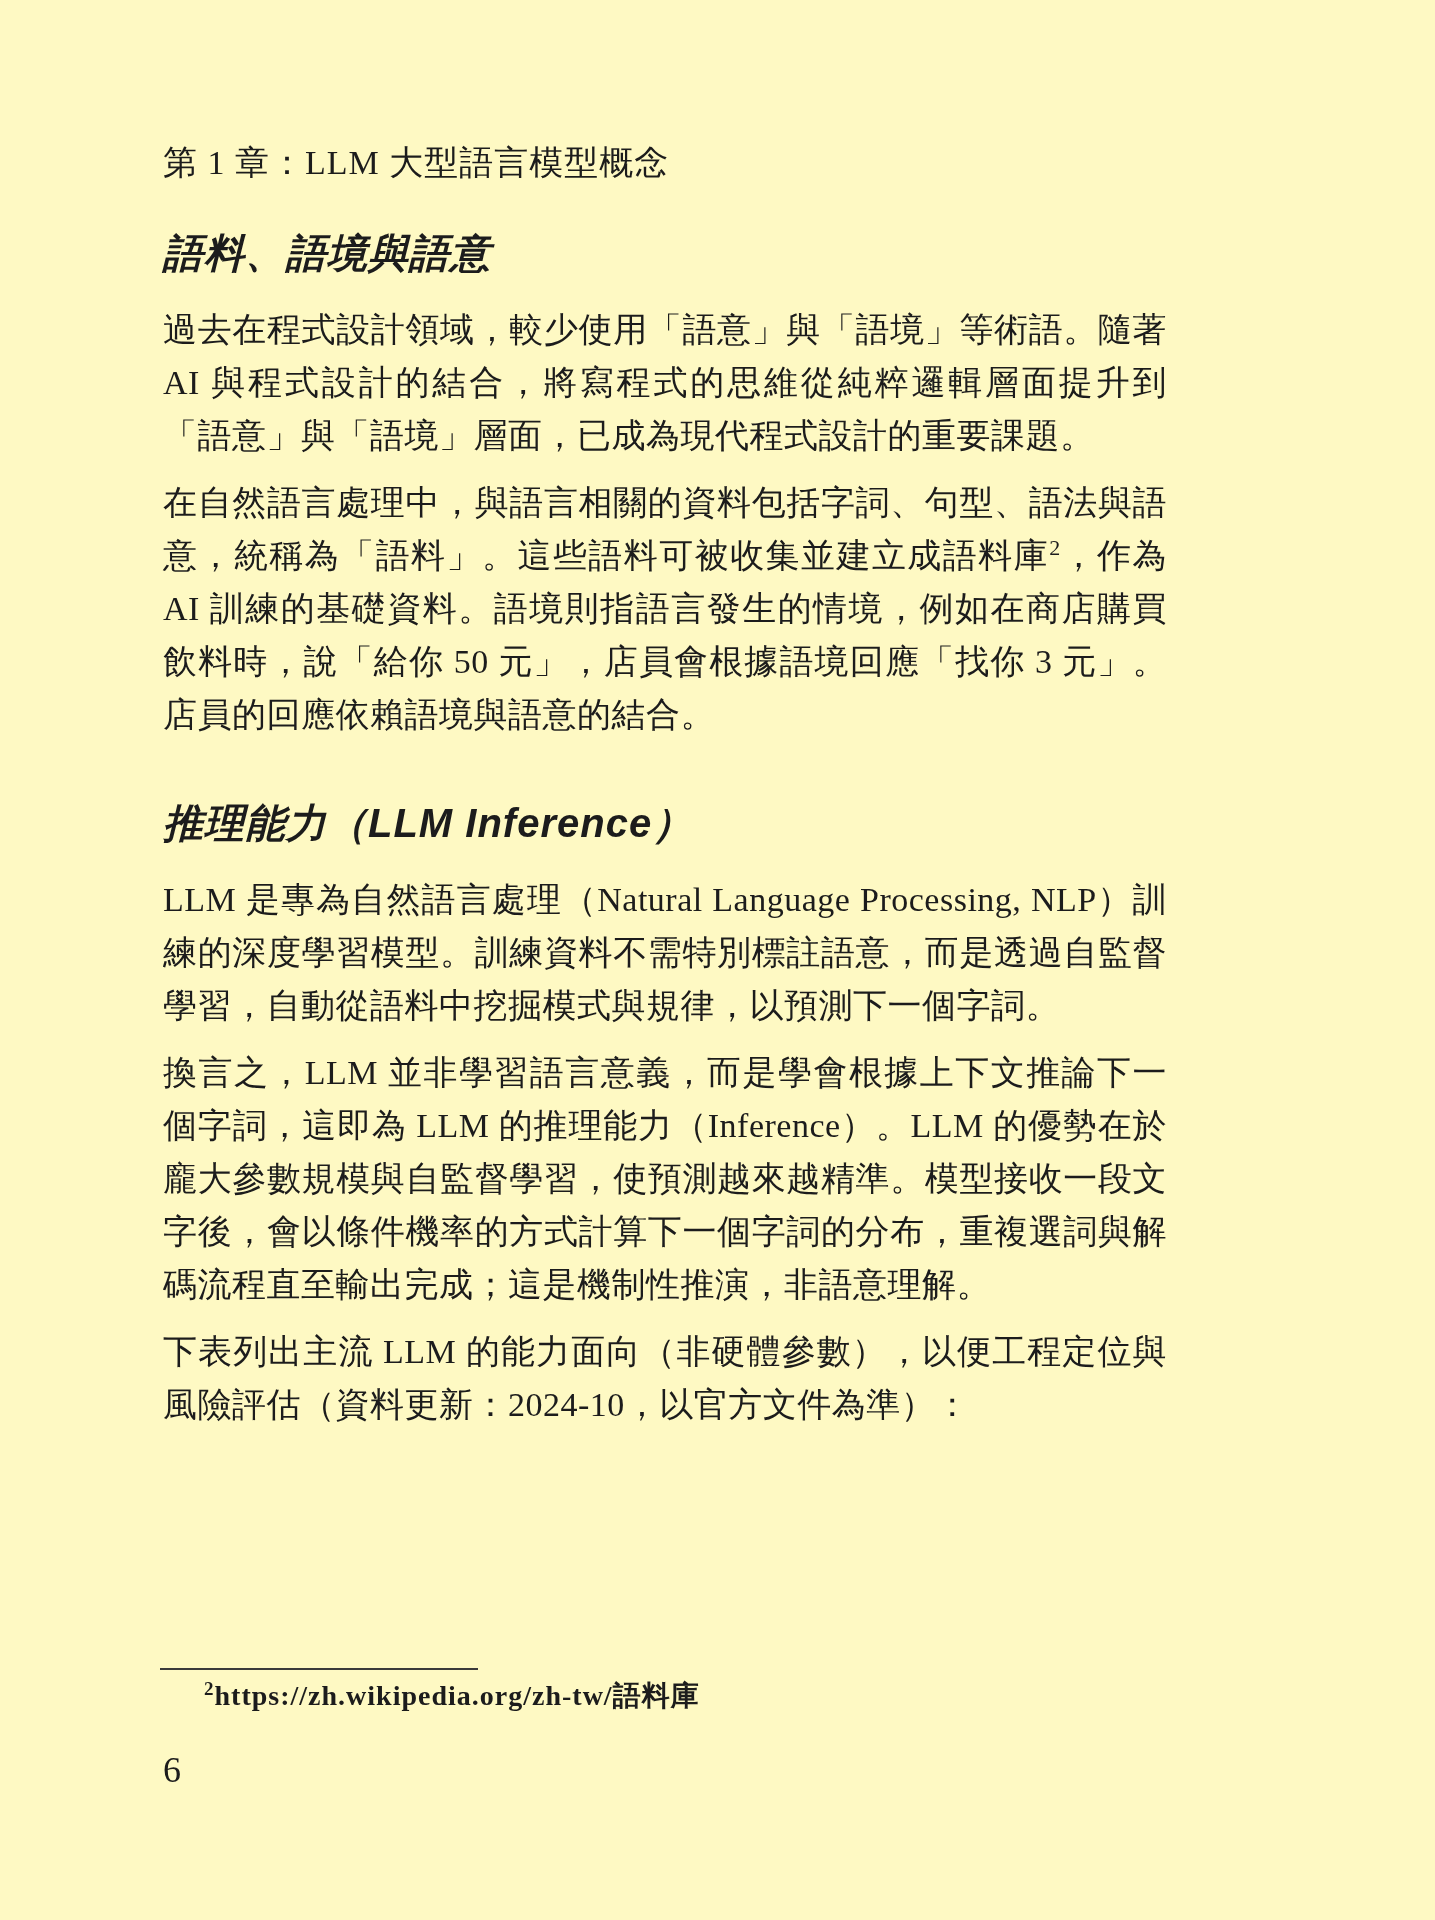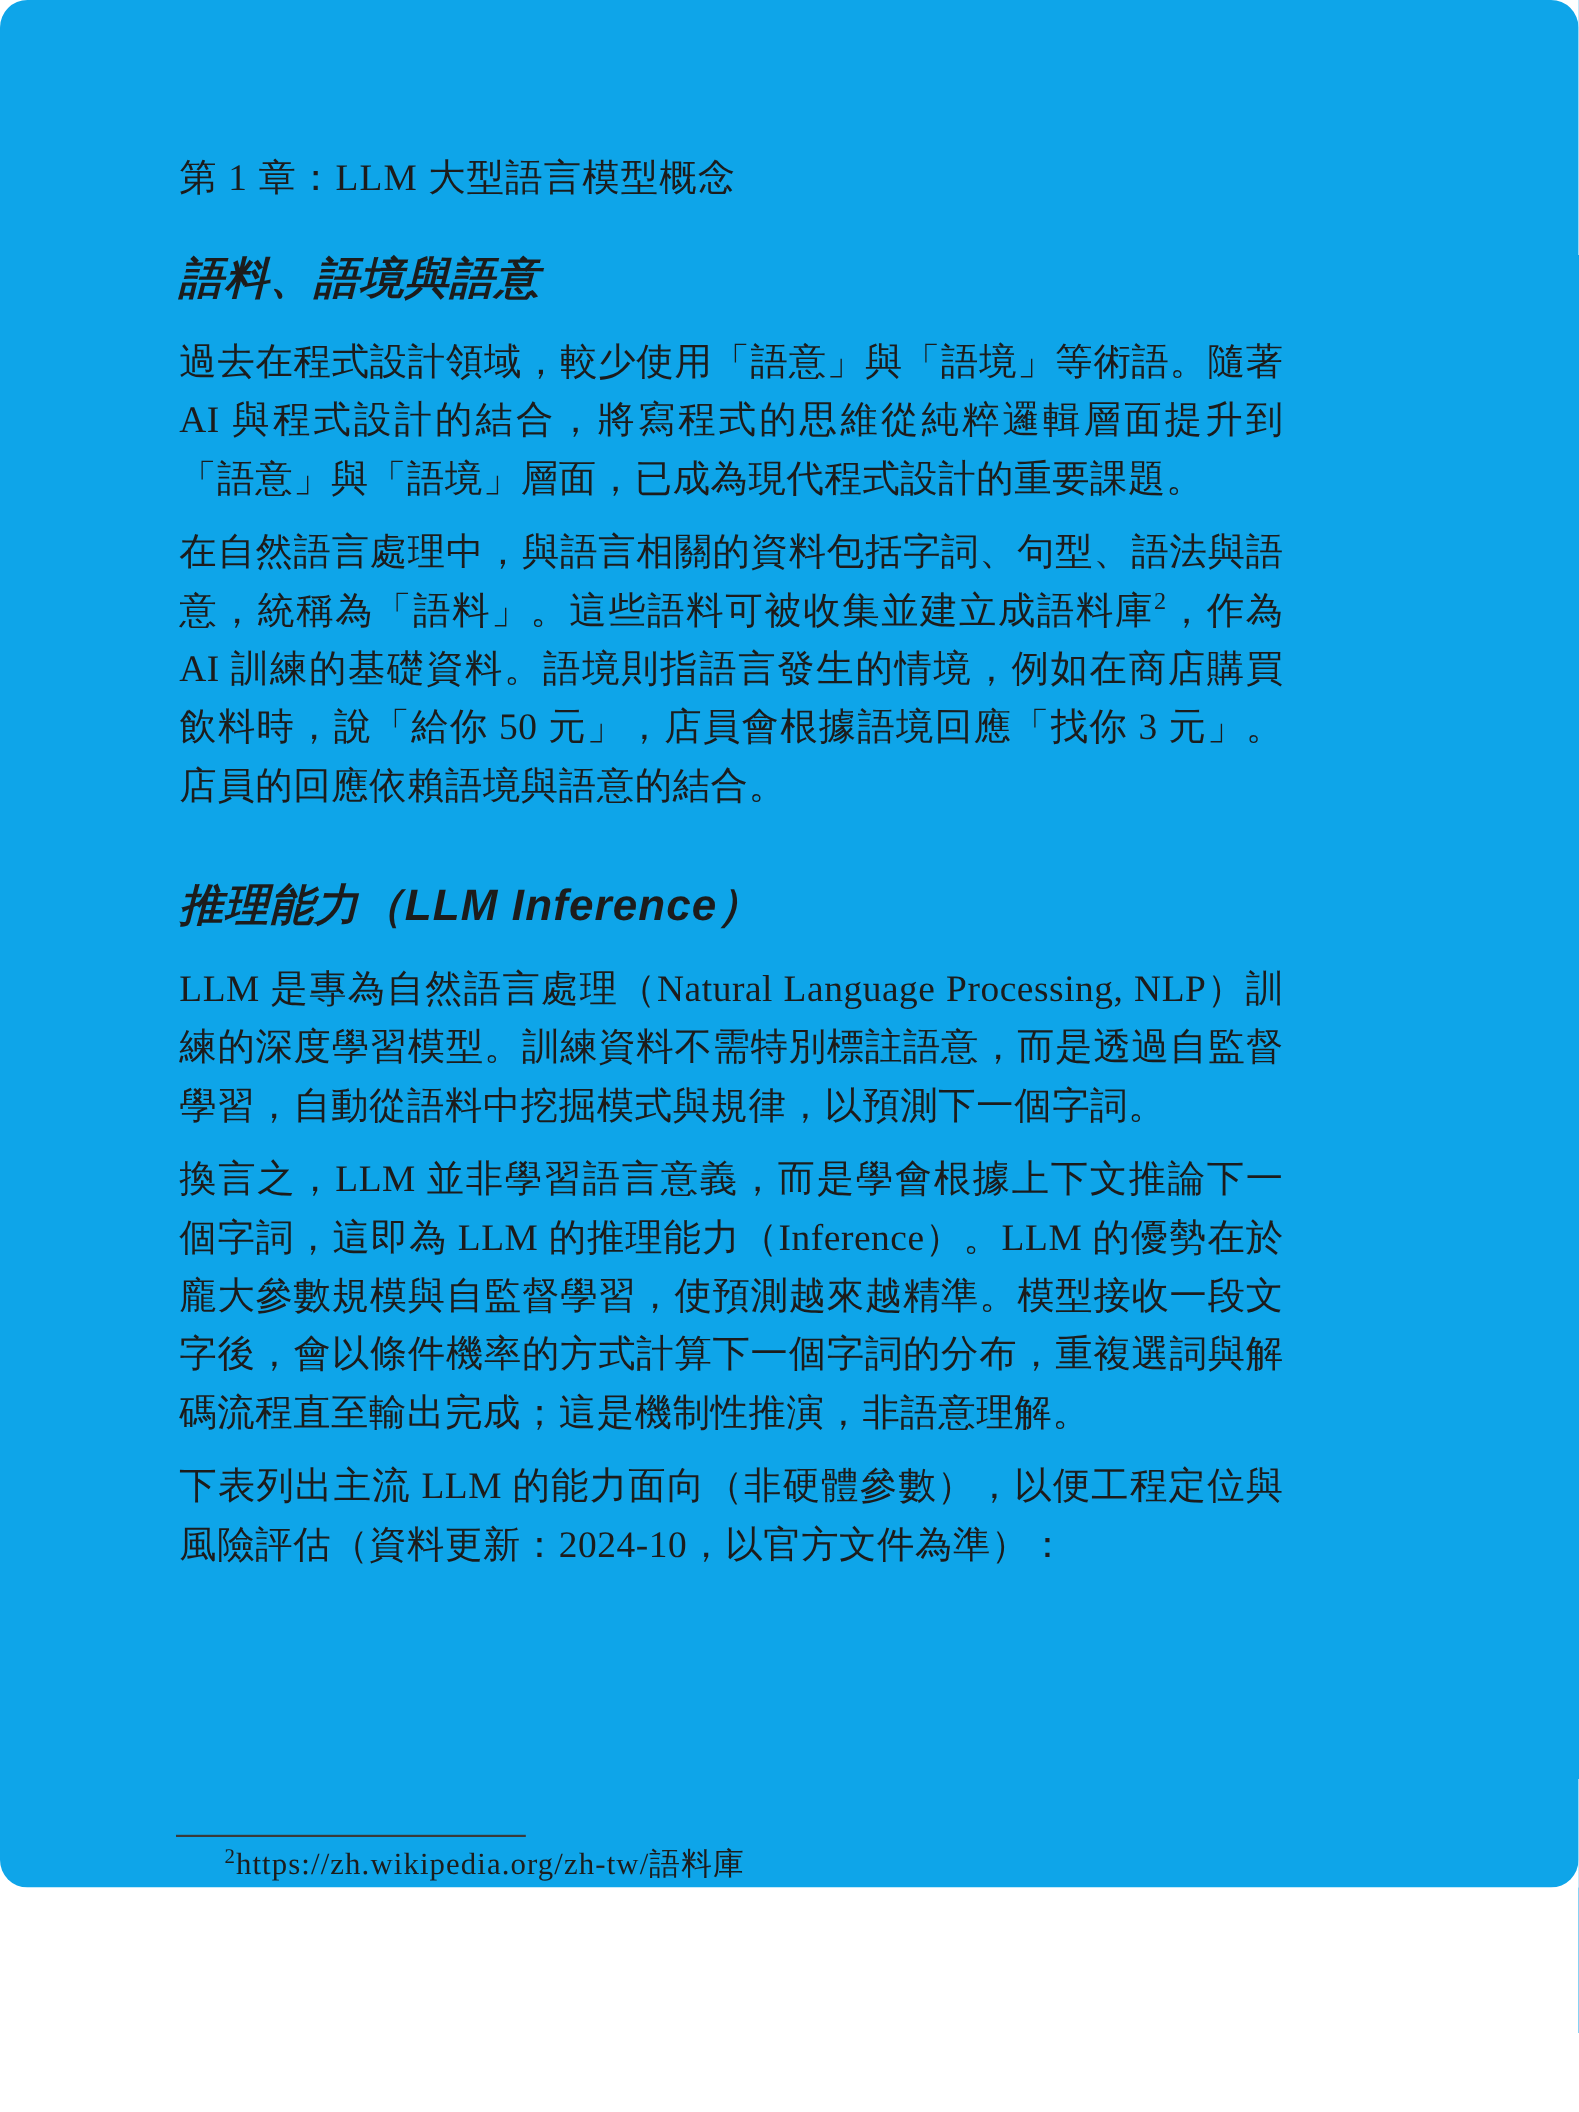--- a/index.html
+++ b/index.html
@@ -3,26 +3,25 @@
 <meta charset="utf-8">
 <style>
   html, body {
     margin: 0;
     padding: 0;
     background: #ffffff;
   }
   .page {
     position: relative;
     width: 1435px;
-    height: 1716px;
-    background: #0ea5e9;
+    height: 1920px;
+    background: #fef9c3;
     color: #1c1c1c;
     font-family: "Liberation Serif", "DejaVu Serif", serif;
     overflow: hidden;
-    border-radius: 25px;
   }
   .content {
     padding: 136px 268px 0 163px; 
   }
   .running-header {
     font-size: 34px;
     line-height: 53px;
     letter-spacing: 1px;
   }
   .section-heading {
@@ -51,20 +50,21 @@
   sup.footnote-ref {
     font-size: 22px;
     line-height: 0;
     vertical-align: super;
   }
   .footnote-block {
     position: absolute;
     left: 160px;
     top: 1668px;
     width: 1004px;
+    font-weight: bold;
   }
   .footnote-rule {
     width: 318px;
     border-top: 2px solid #3a3a3a;
     height: 0;
   }
   .footnote-line {
     margin-top: 8px;
     padding-left: 44px;
     font-size: 28px;

